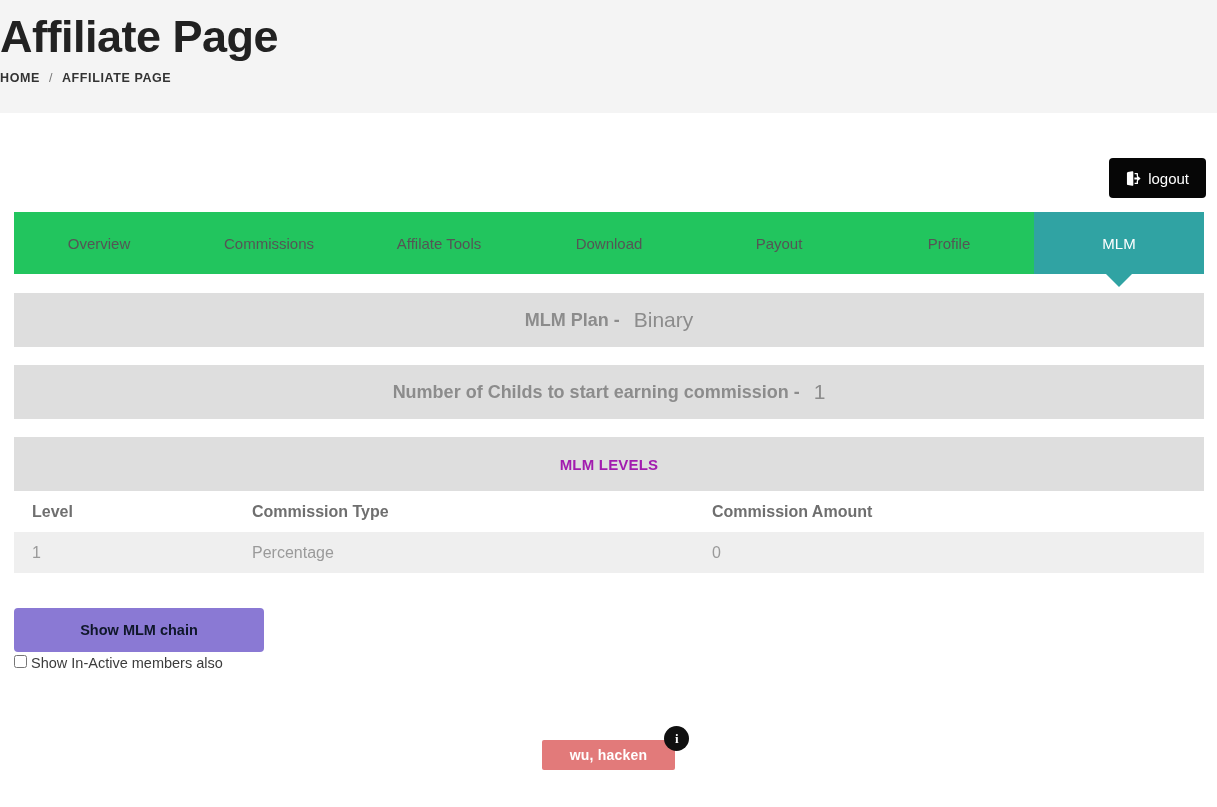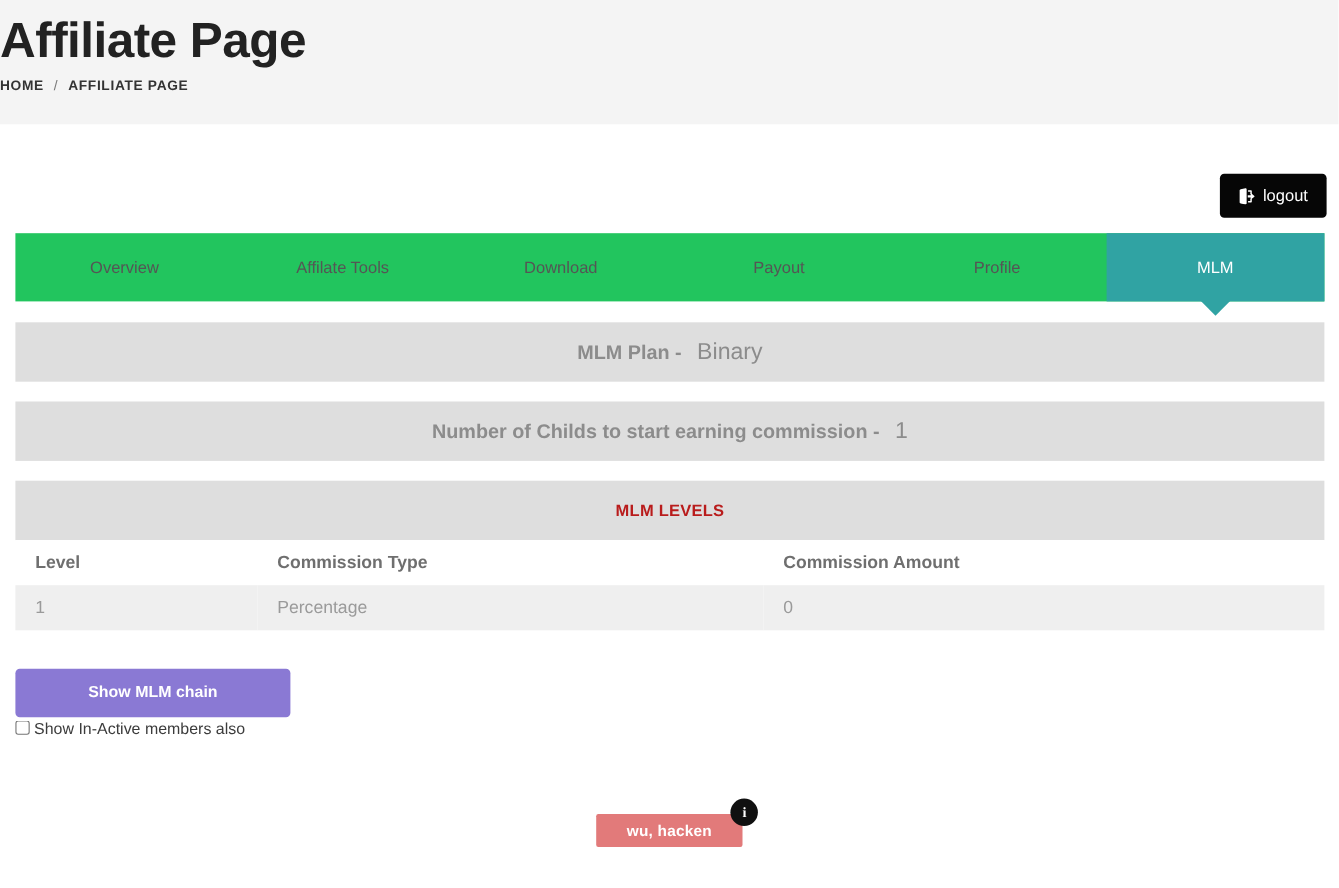--- a/index.html
+++ b/index.html
@@ -128,21 +128,21 @@
     color: #8c8c8c;
   }
   .band-value {
     font-size: 21px;
     color: #8c8c8c;
     margin-left: 14px;
   }
   .band-title {
     font-size: 15px;
     font-weight: bold;
-    color: #b91c1c;
+    color: #a21caf;
     letter-spacing: 0.2px;
   }
 
   
   .levels-table {
     position: absolute;
     top: 491px;
     left: 14px;
     width: 1190px;
     border-collapse: collapse;
@@ -176,21 +176,21 @@
   
   .chain-btn {
     position: absolute;
     top: 608px;
     left: 14px;
     width: 250px;
     height: 44px;
     background: #8a79d4;
     border: none;
     border-radius: 4px;
-    color: #ffffff;
+    color: #0f172a;
     font-size: 14.5px;
     font-weight: bold;
     font-family: "Liberation Sans", sans-serif;
     cursor: pointer;
   }
   .inactive-row {
     position: absolute;
     top: 655px;
     left: 14px;
     display: flex;
@@ -274,20 +274,23 @@
         <path d="M12.2 5.1L15.3 7.7C15.5 7.85 15.5 8.15 15.3 8.3L12.2 10.9C12 11.05 11.7 10.92 11.7 10.68V9.0H8.9V7.0H11.7V5.32C11.7 5.08 12 4.95 12.2 5.1Z"></path>
       </svg>
     </span>
     <span>logout</span>
   </button>
 </div>
 
 <div class="tabs-bar">
   <div class="tab">
     <span>Overview</span>
+  </div>
+  <div class="tab">
+    <span>Commissions</span>
   </div>
   <div class="tab">
     <span>Affilate Tools</span>
   </div>
   <div class="tab">
     <span>Download</span>
   </div>
   <div class="tab">
     <span>Payout</span>
   </div>

